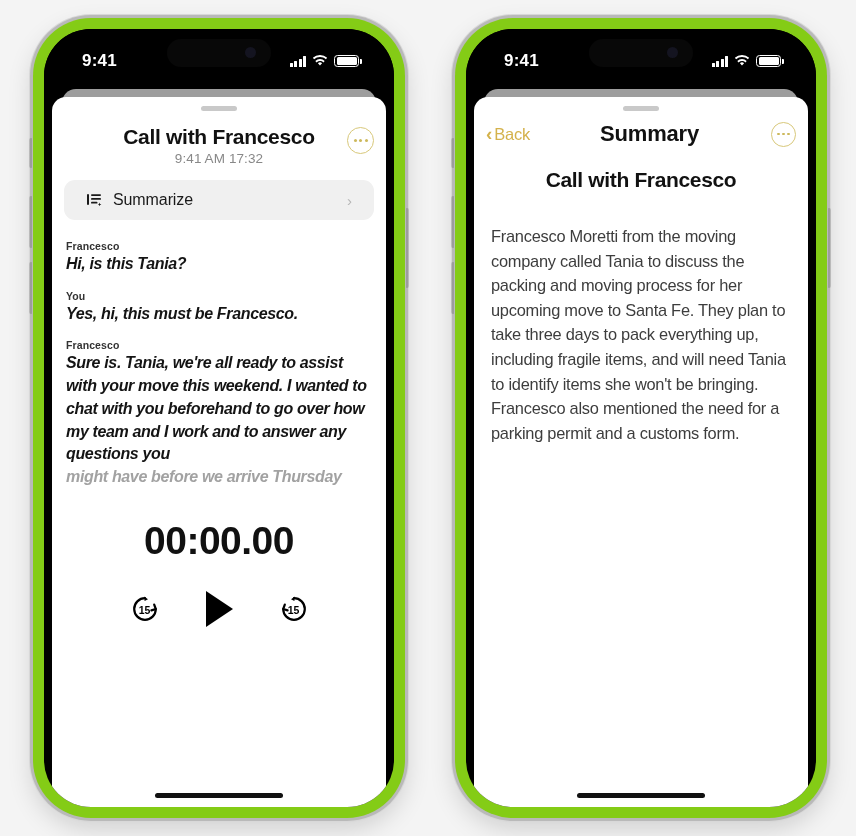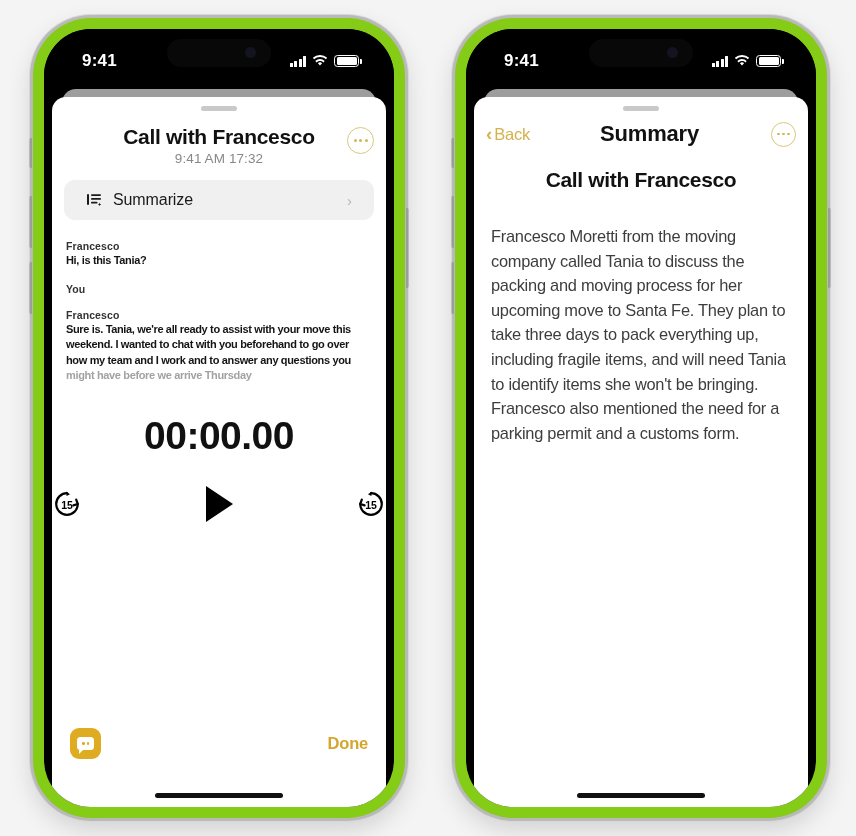--- a/index.html
+++ b/index.html
@@ -99,29 +99,29 @@
     background: #f0f0f0; border-radius: 11px;
     display: flex; align-items: center; gap: 10px;
     padding: 0 22px;
   }
   .summarize-label { font-size: 16px; color: #1a1a1a; flex: 1; letter-spacing: -.1px; }
   .chev { color: #b6b6b6; font-size: 15px; }
 
   .transcript { padding: 20px 14px 0; }
   .t-block { margin-bottom: 14px; }
   .t-speaker { font-size: 10.5px; font-weight: bold; color: #333; letter-spacing: .1px; margin-bottom: 1px; }
-  .t-text { font-size: 11px; font-weight: bold; color: #141414; line-height: 1.42; letter-spacing: -.35px; }
+  .t-text { font-size: 16px; font-weight: bold; color: #141414; line-height: 1.42; letter-spacing: -.35px; font-style: italic; }
   .t-text.faded { color: #a2a2a2; }
 
   .timer {
     text-align: center; font-size: 39px; font-weight: bold; color: #111;
     letter-spacing: -.5px; margin-top: 30px;
   }
   .controls {
-    display: flex; align-items: center; justify-content: space-between;
+    display: flex; align-items: center; justify-content: center;
     gap: 46px; margin-top: 28px;
   }
   .skip { position: relative; width: 30px; height: 30px; }
   .skip svg { width: 30px; height: 30px; display: block; }
   .skip span {
     position: absolute; inset: 0; display: flex; align-items: center; justify-content: center;
     font-size: 10.5px; font-weight: bold; color: #000; padding-top: 2px;
   }
   .play {
     width: 0; height: 0;
@@ -249,20 +249,21 @@
           <div class="chev">›</div>
         </div>
 
         <div class="transcript">
           <div class="t-block">
             <div class="t-speaker">Francesco</div>
             <div class="t-text">Hi, is this Tania?</div>
           </div>
           <div class="t-block">
             <div class="t-speaker">You</div>
+            <div class="t-text">Yes, hi, this must be Francesco.</div>
           </div>
           <div class="t-block">
             <div class="t-speaker">Francesco</div>
             <div class="t-text">Sure is. Tania, we're all ready to assist with your move this weekend. I wanted to chat with you beforehand to go over how my team and I work and to answer any questions you</div>
             <div class="t-text faded">might have before we arrive Thursday</div>
           </div>
         </div>
 
         <div class="timer">00:00.00</div>
 
@@ -279,29 +280,20 @@
           <div class="skip">
             <svg viewBox="0 0 30 30">
               <path d="M15 4.2A10.8 10.8 0 1 1 4.2 15" fill="none" stroke="#000" stroke-width="2.2" stroke-linecap="round"></path>
               <path d="M5.8 10.6 4.2 15l4.4 1.4" fill="none" stroke="#000" stroke-width="2.2" stroke-linecap="round" stroke-linejoin="round"></path>
               <path d="M12 5.2 15.8 2.4 15.4 7z" fill="#000"></path>
             </svg>
             <span>15</span>
           </div>
         </div>
 
-        <div class="bottom-bar">
-          <div class="chat-btn">
-            <div class="bubble">
-                <i></i>
-                <i></i>
-              </div>
-          </div>
-          <div class="done-btn">Done</div>
-        </div>
       </div>
 
       <div class="home-ind"></div>
     </div>
   </div>
 
   <div class="phone right">
     <div class="btn-rim action"></div>
     <div class="btn-rim volup"></div>
     <div class="btn-rim voldn"></div>

